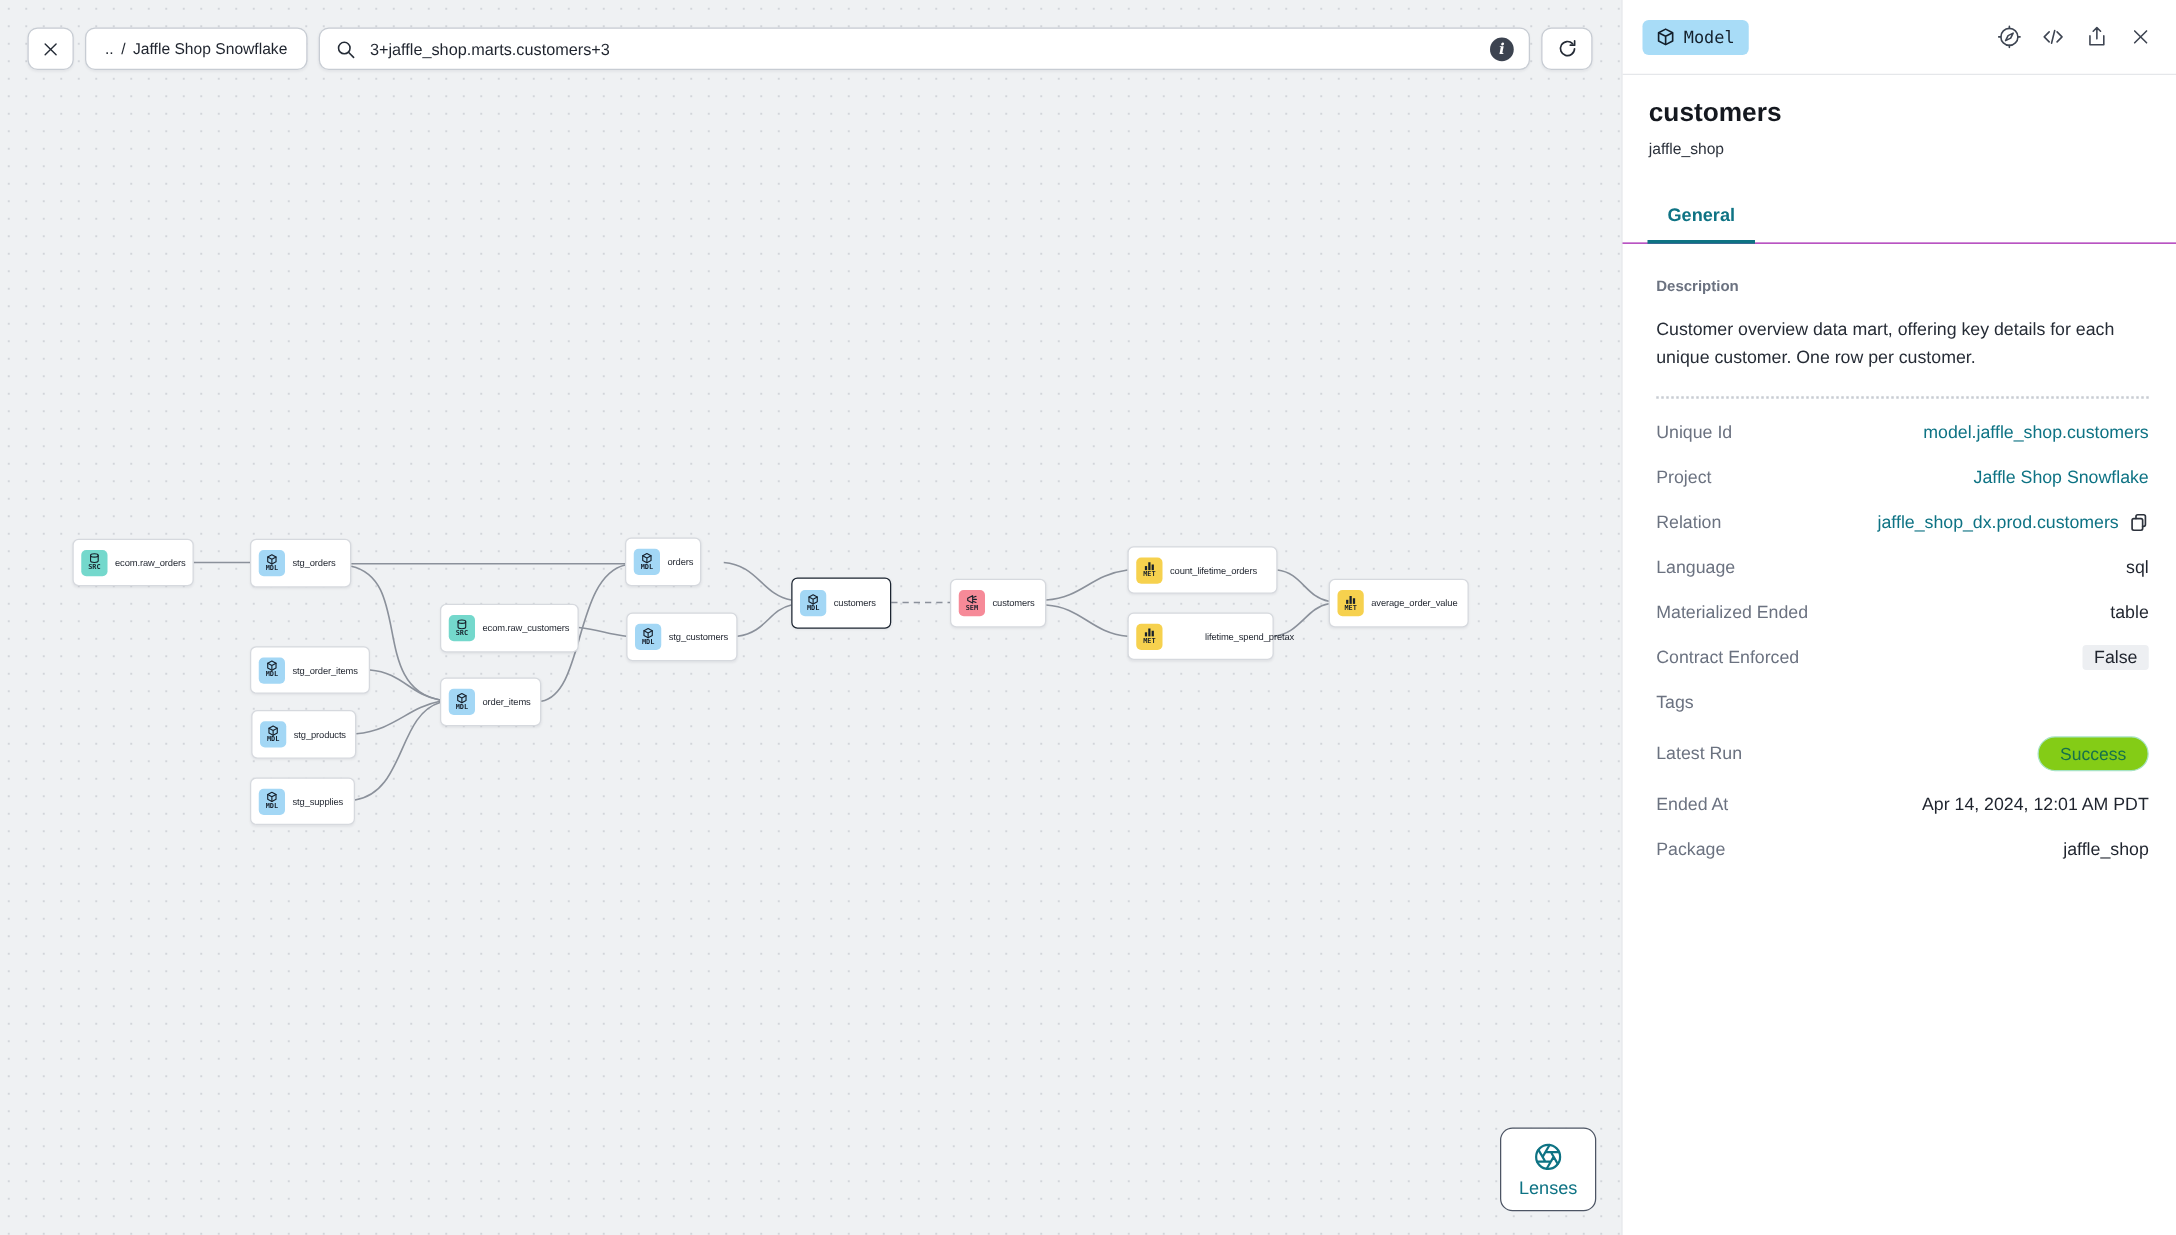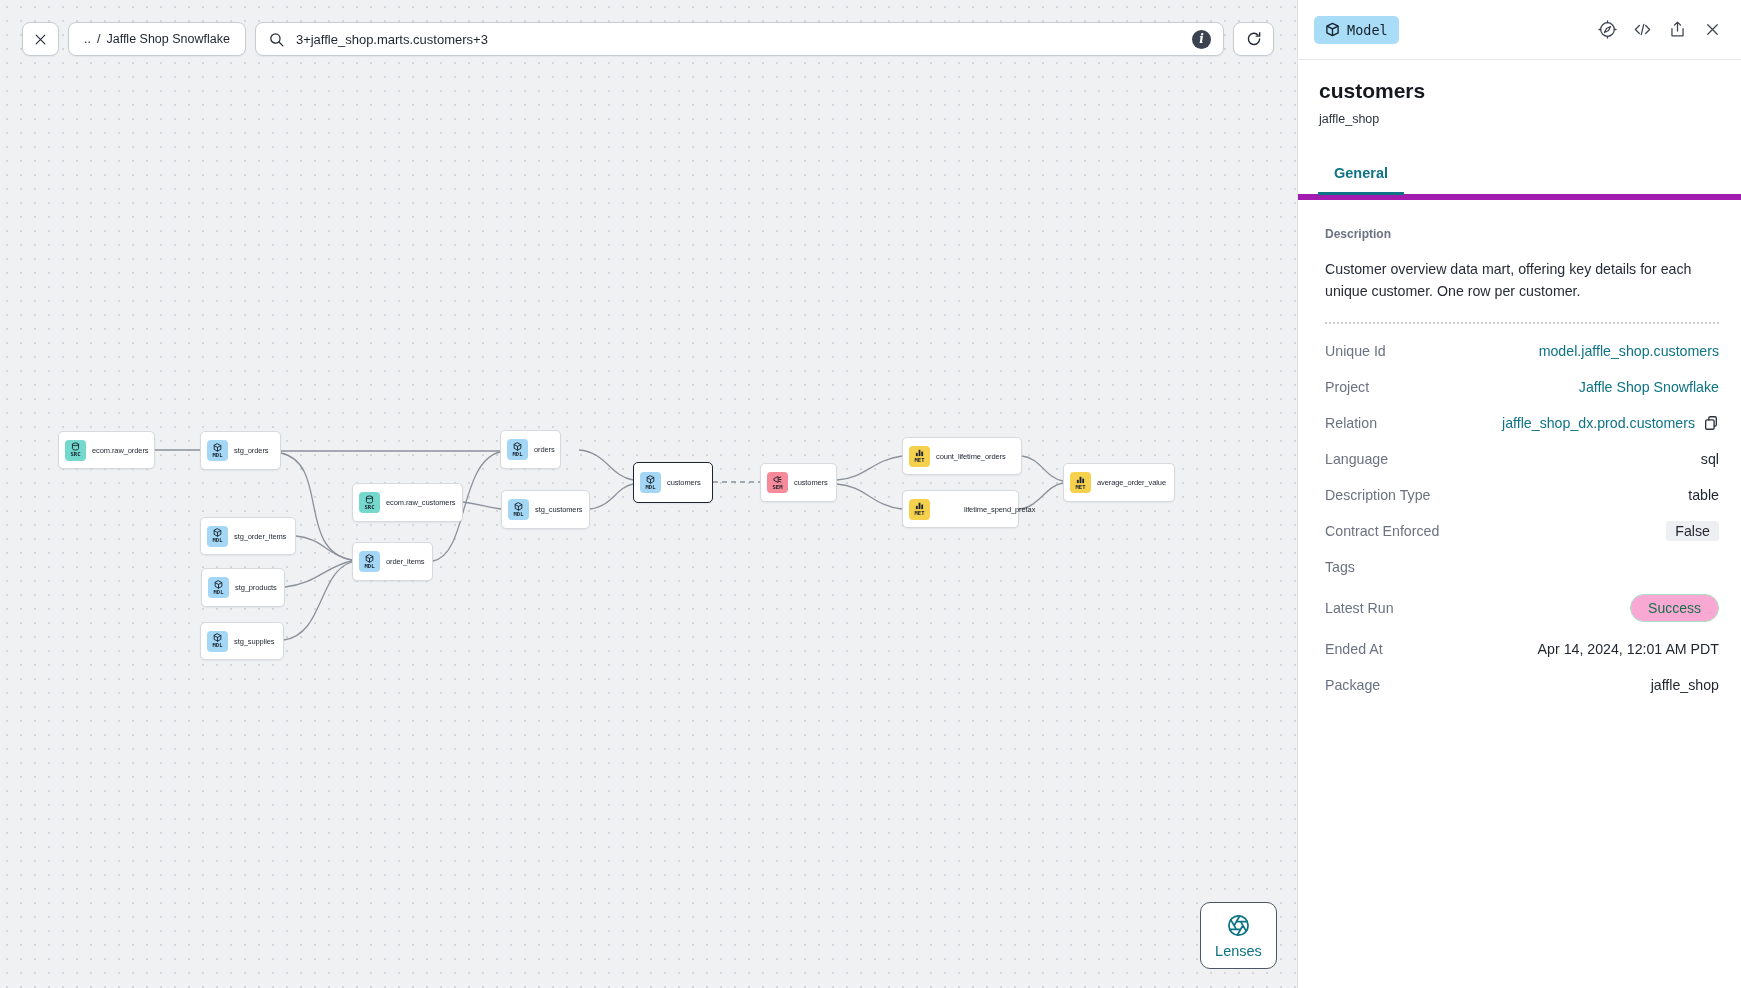--- a/index.html
+++ b/index.html
@@ -58,38 +58,38 @@
     display:flex;align-items:center;gap:7px;color:#14202c;
     font-family:"DejaVu Sans Mono",monospace;font-size:13.5px}
   .res-badge svg{display:block;stroke:#14202c;fill:none;stroke-width:1.4;stroke-linejoin:round}
   .head-icons{display:flex;gap:16px;align-items:center}
   .head-icons svg{width:19px;height:19px;display:block;cursor:pointer;
     stroke:#3e4552;fill:none;stroke-width:1.6;stroke-linecap:round;stroke-linejoin:round}
 
   .title-wrap{padding:19px 21px 0}
   .p-title{margin:0;font-size:21px;font-weight:bold;color:#14181f}
   .p-sub{margin-top:9px;font-size:12.5px;color:#2c323c}
-  .tabs{display:flex;margin-top:29px;border-bottom:6px solid #a21caf;padding-left:20px}
+  .tabs{display:flex;margin-top:29px;border-bottom:1px solid #a21caf;padding-left:20px}
   .tab{position:relative;padding:10px 16px 13px;font-size:14.5px;font-weight:bold;color:#0e7384;cursor:pointer}
   .tab.active::after{content:"";position:absolute;left:0;right:0;bottom:-1px;height:3.5px;background:#0e7384}
 
   .panel-body{padding:27px 22px 20px 27px;overflow:auto;font-size:14.2px}
   .section-label{font-size:12px;font-weight:bold;color:#6b7280;margin-bottom:17px}
   .desc{color:#262c36;line-height:1.57;margin-bottom:19px;max-width:398px}
   .dotted{border:0;border-top:2px dotted #c9cdd3;margin:0 0 9px}
   .row{display:flex;justify-content:space-between;align-items:center;min-height:36px;gap:12px}
   .row-tall{min-height:46px}
   .row-label{color:#6b7280;white-space:nowrap}
   .row-value{color:#1f242e;text-align:right;display:flex;align-items:center;justify-content:flex-end;gap:8px}
   .link{color:#0e7384;cursor:pointer}
   .link-plain{color:#0e7384;cursor:pointer}
   .copy-ic svg{width:16px;height:16px;display:block;stroke:#2c323c;fill:none;stroke-width:1.5;
     stroke-linejoin:round;stroke-linecap:round;cursor:pointer}
   .chip{background:#edeff2;border-radius:3px;padding:2px 9px;color:#1f242e}
-  .badge-success{background:#f9a8d4;border:1px solid #a7e3c4;color:#16714b;
+  .badge-success{background:#84cc16;border:1px solid #a7e3c4;color:#16714b;
     border-radius:999px;padding:5px 17px;font-size:14px}
 </style>
 </head>
 <body>
 
 <div class="canvas">
 
   <svg class="edges" width="1297" height="988" viewBox="0 0 1297 988">
       <path d="M155 450 H200" fill="none" stroke="#8b919b" stroke-width="1.3"></path>
       <path d="M281 451 H500" fill="none" stroke="#8b919b" stroke-width="1.3"></path>
@@ -354,21 +354,21 @@
                 <path d="M6.5 5.5 V3.6 A1.6 1.6 0 0 1 8.1 2 H13.4 A1.6 1.6 0 0 1 15 3.6 V10.9 A1.6 1.6 0 0 1 13.4 12.5 H12.5"></path>
               </svg>
             </span>
           </span>
         </div>
         <div class="row">
           <span class="row-label">Language</span>
           <span class="row-value">sql</span>
         </div>
         <div class="row">
-          <span class="row-label">Description Type</span>
+          <span class="row-label">Materialized Ended</span>
           <span class="row-value">table</span>
         </div>
         <div class="row">
           <span class="row-label">Contract Enforced</span>
           <span class="row-value">
             <span class="chip">False</span>
           </span>
         </div>
         <div class="row">
           <span class="row-label">Tags</span>

